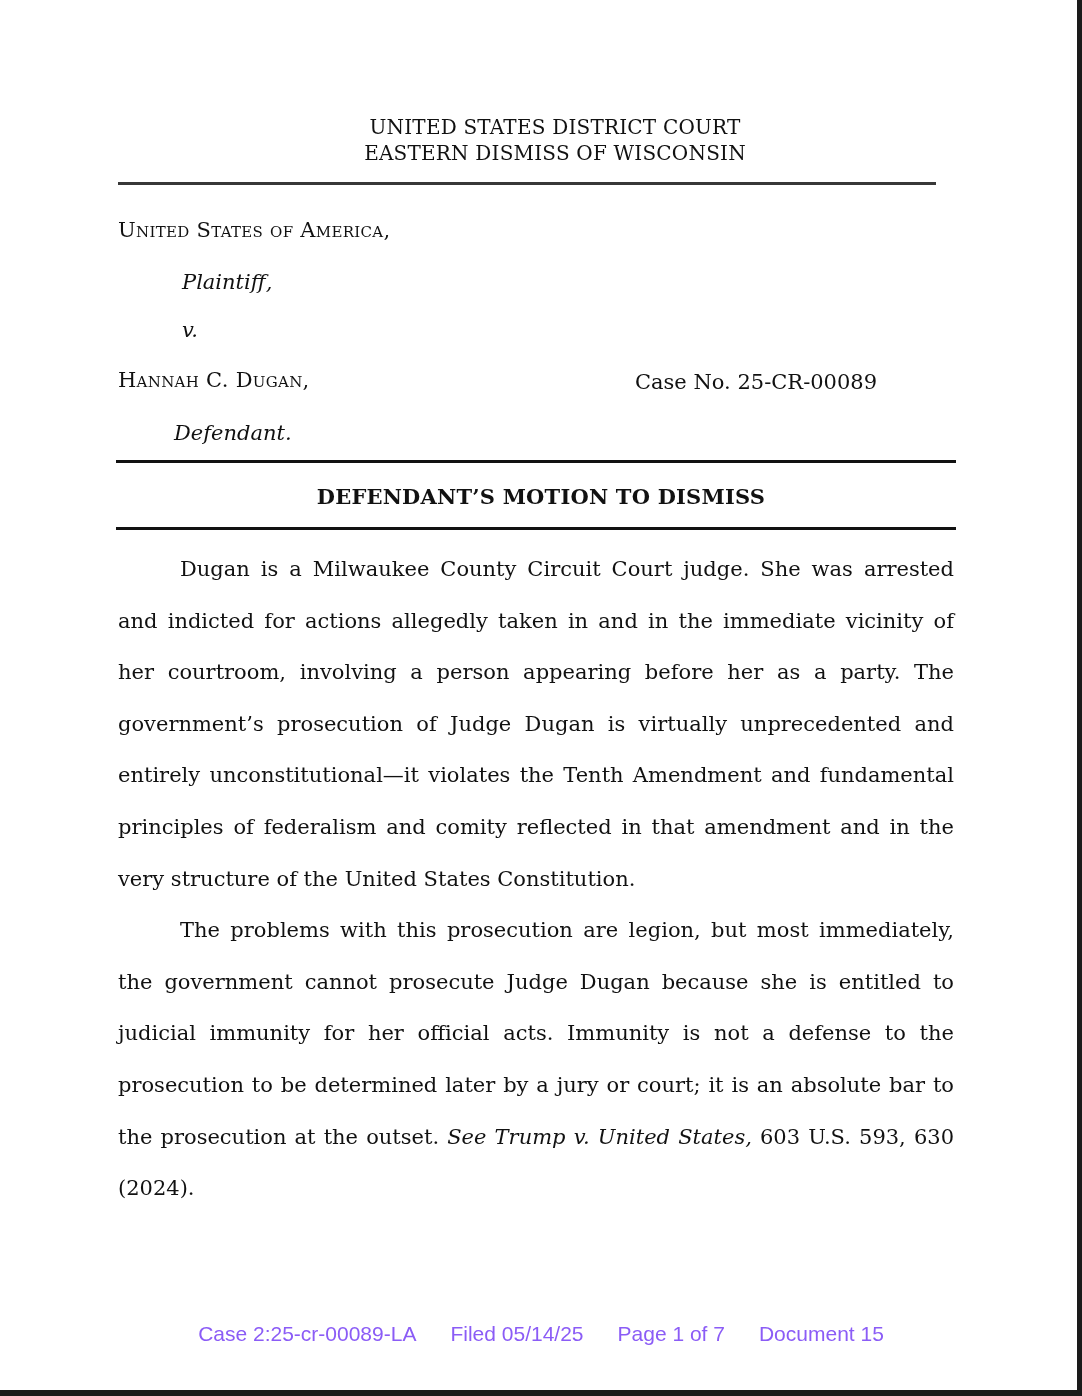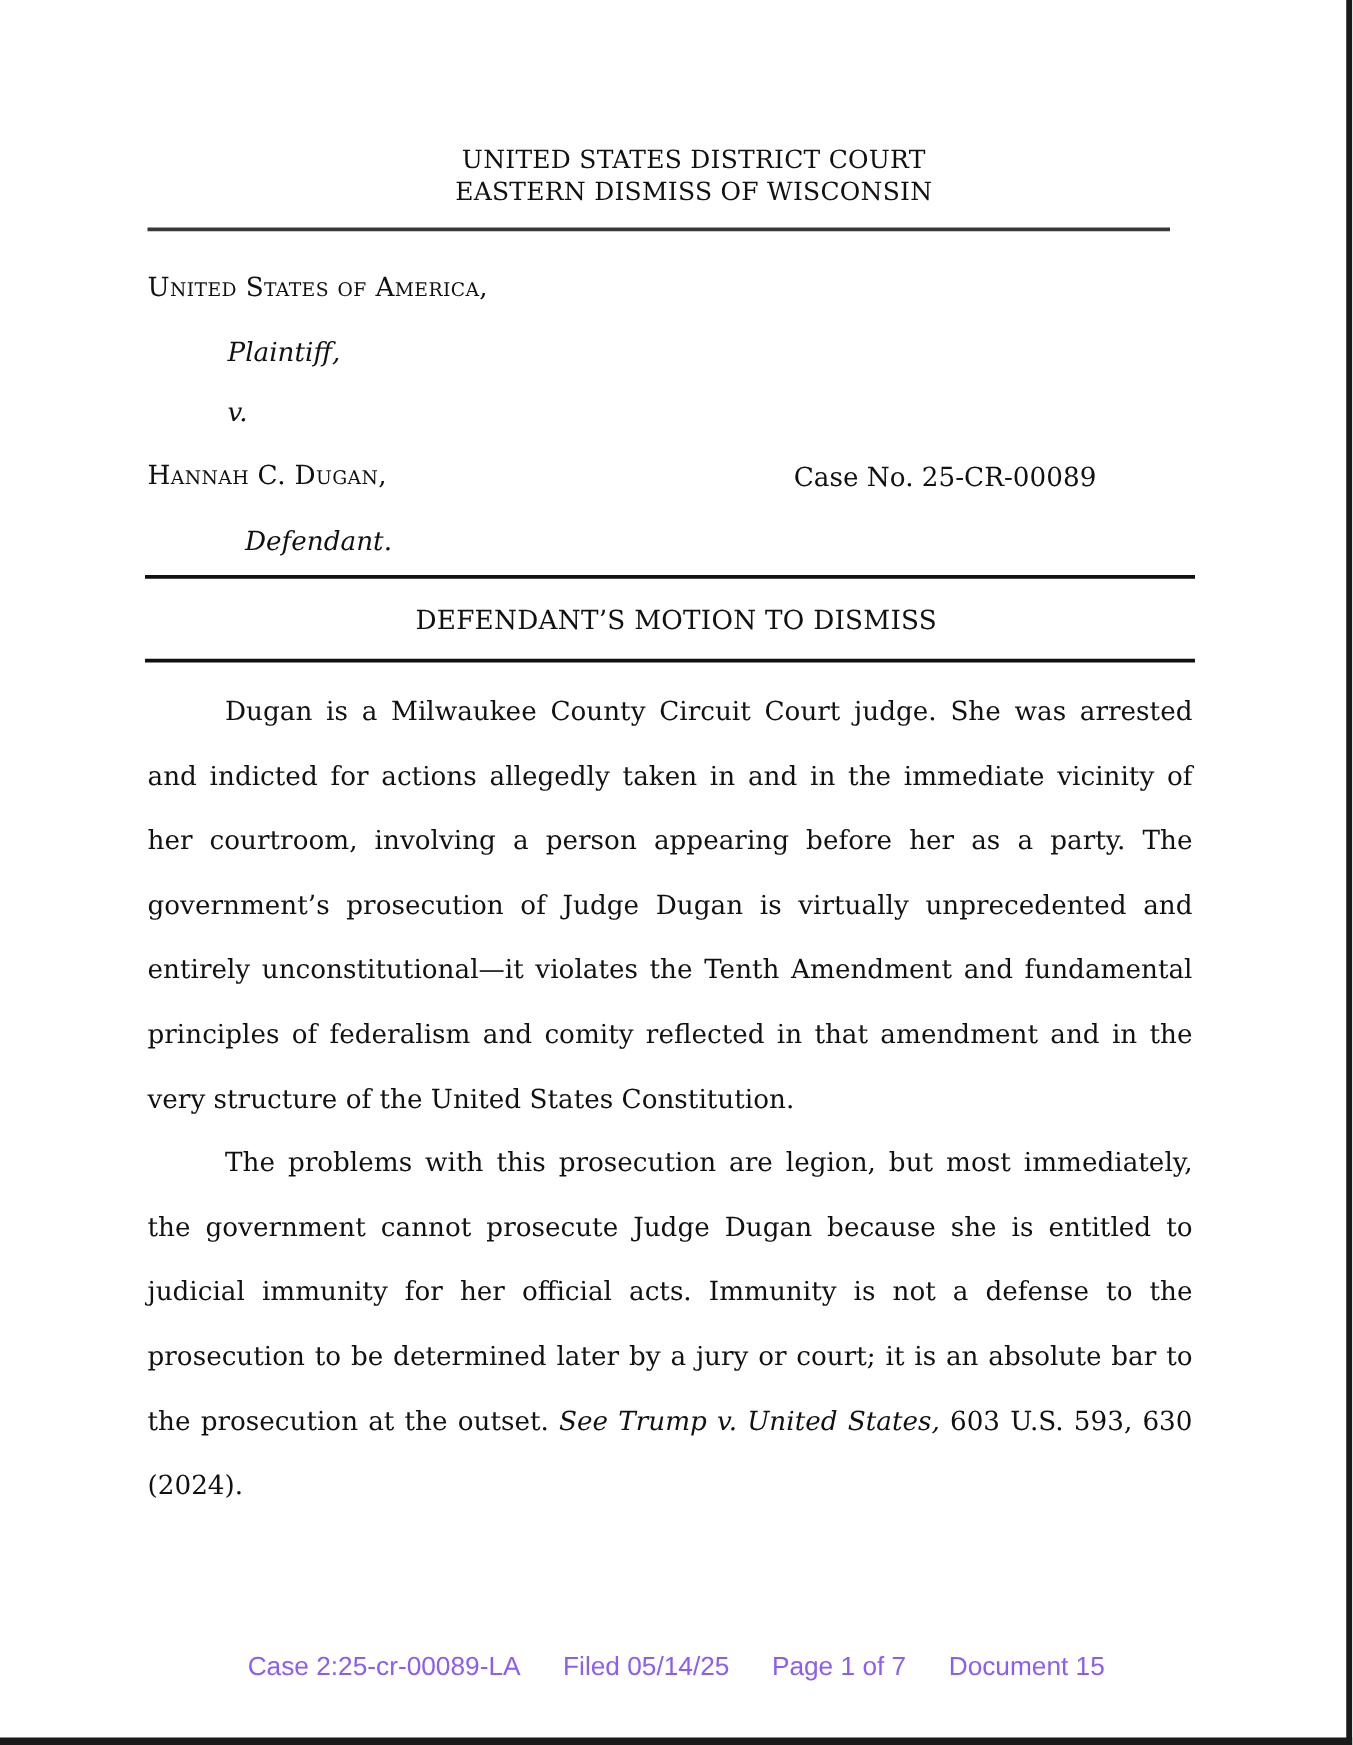--- a/index.html
+++ b/index.html
@@ -35,27 +35,27 @@
     background: #383838;
   }
   .cap-line { position: absolute; font-size: 21px; white-space: nowrap; }
   .smallcaps { font-variant: small-caps; letter-spacing: 0.3px; }
   .ital { font-style: italic; }
   .plaintiff-name { top: 218px; left: 118px; }
   .plaintiff-label { top: 270px; left: 182px; }
   .versus-label { top: 318px; left: 182px; }
   .defendant-name { top: 368px; left: 118px; text-align: right; }
   .case-number { top: 370px; left: 635px; }
-  .defendant-label { top: 421px; left: 196px; }
+  .defendant-label { top: 421px; left: 174px; }
   .title-rule { position: absolute; left: 116px; width: 840px; height: 3px; background: #111111; }
   .rule-top { top: 460px; }
   .rule-bottom { top: 527px; }
   .motion-title {
     position: absolute; top: 484px; left: 0; width: 100%;
-    text-align: center; font-weight: normal; font-size: 21px;
+    text-align: center; font-weight: bold; font-size: 21px;
     letter-spacing: 0.2px;
   }
   .body-text {
     position: absolute; top: 544px; left: 118px;
     width: 836px;
     font-size: 21px;
     line-height: 51.6px;
     text-align: justify;
   }
   .body-text p { text-indent: 62px; margin: 0; }

